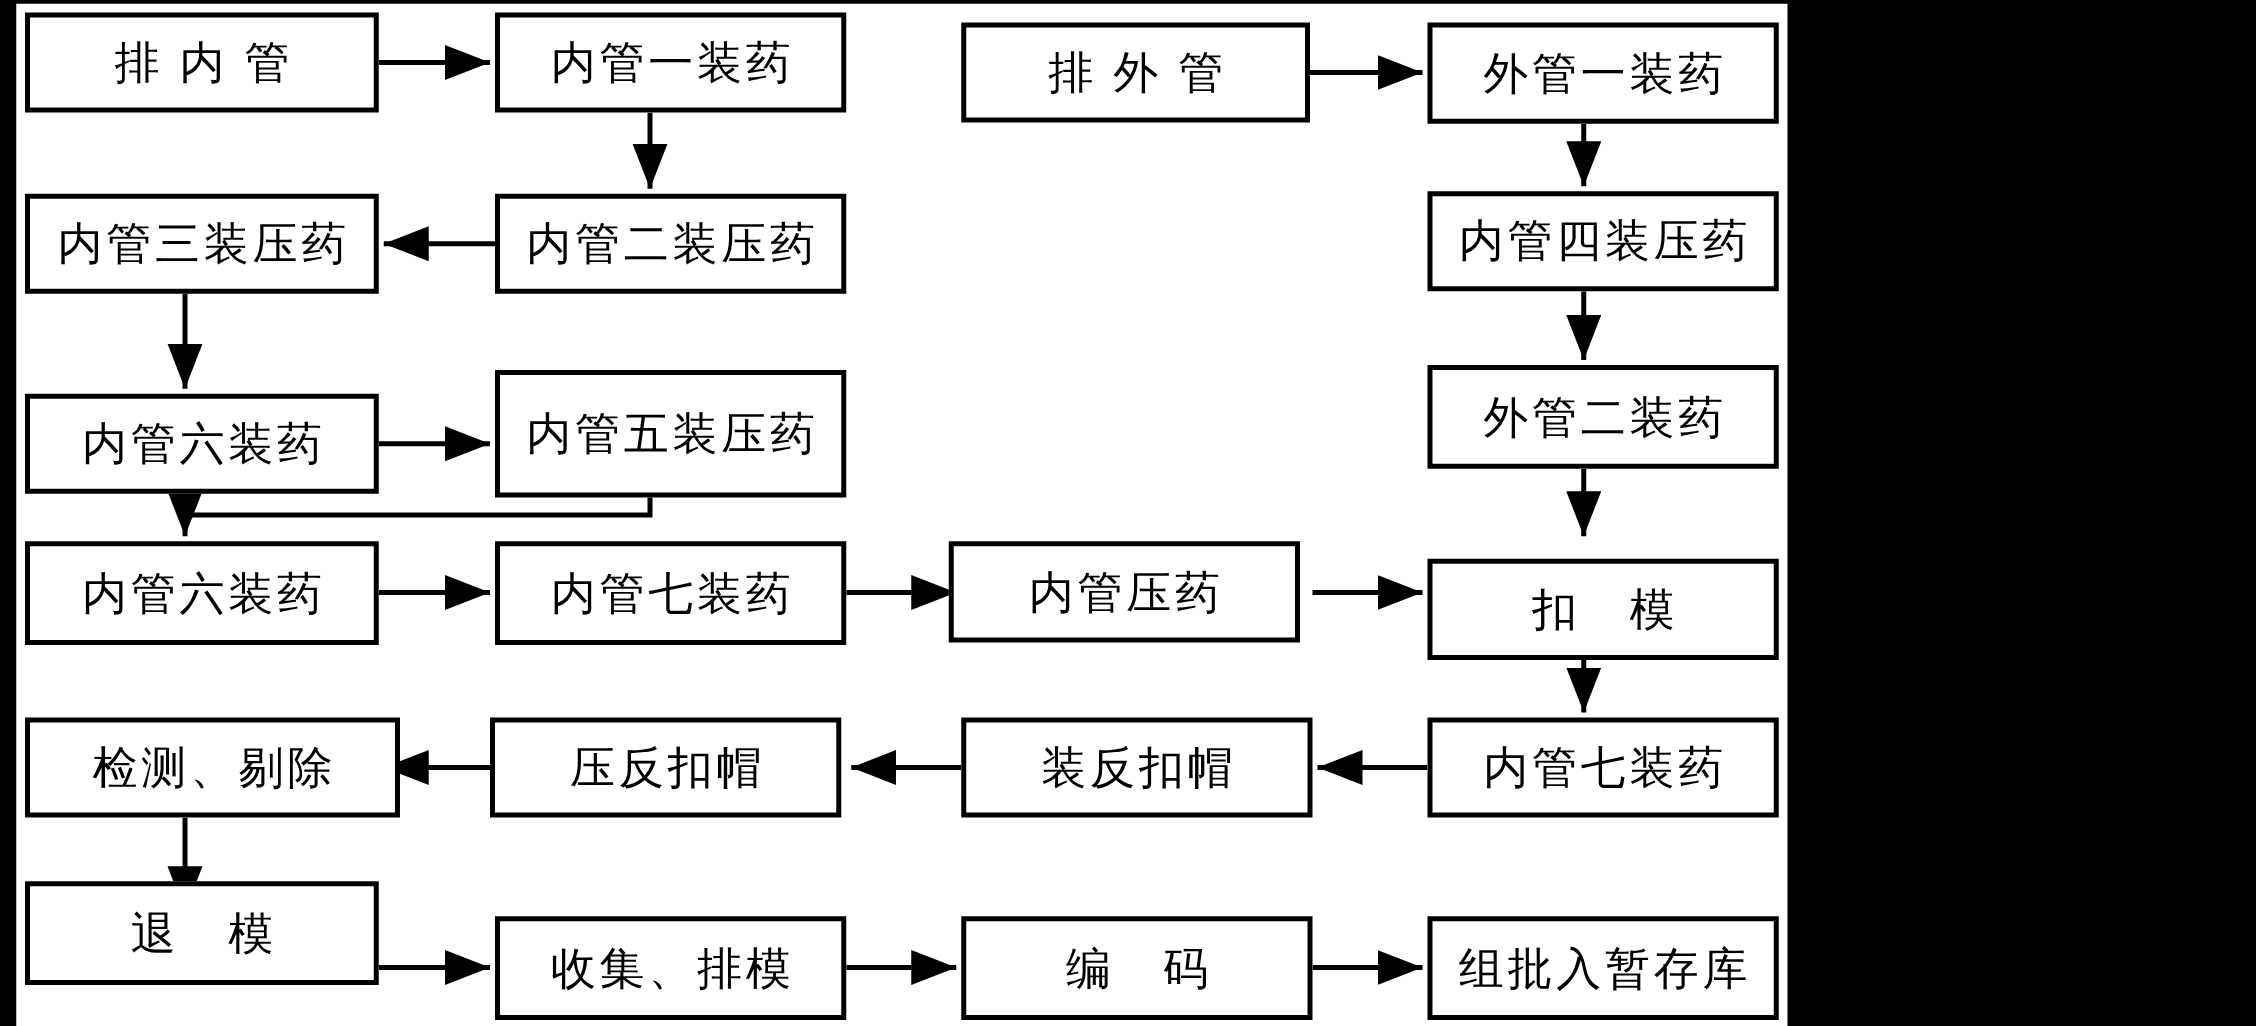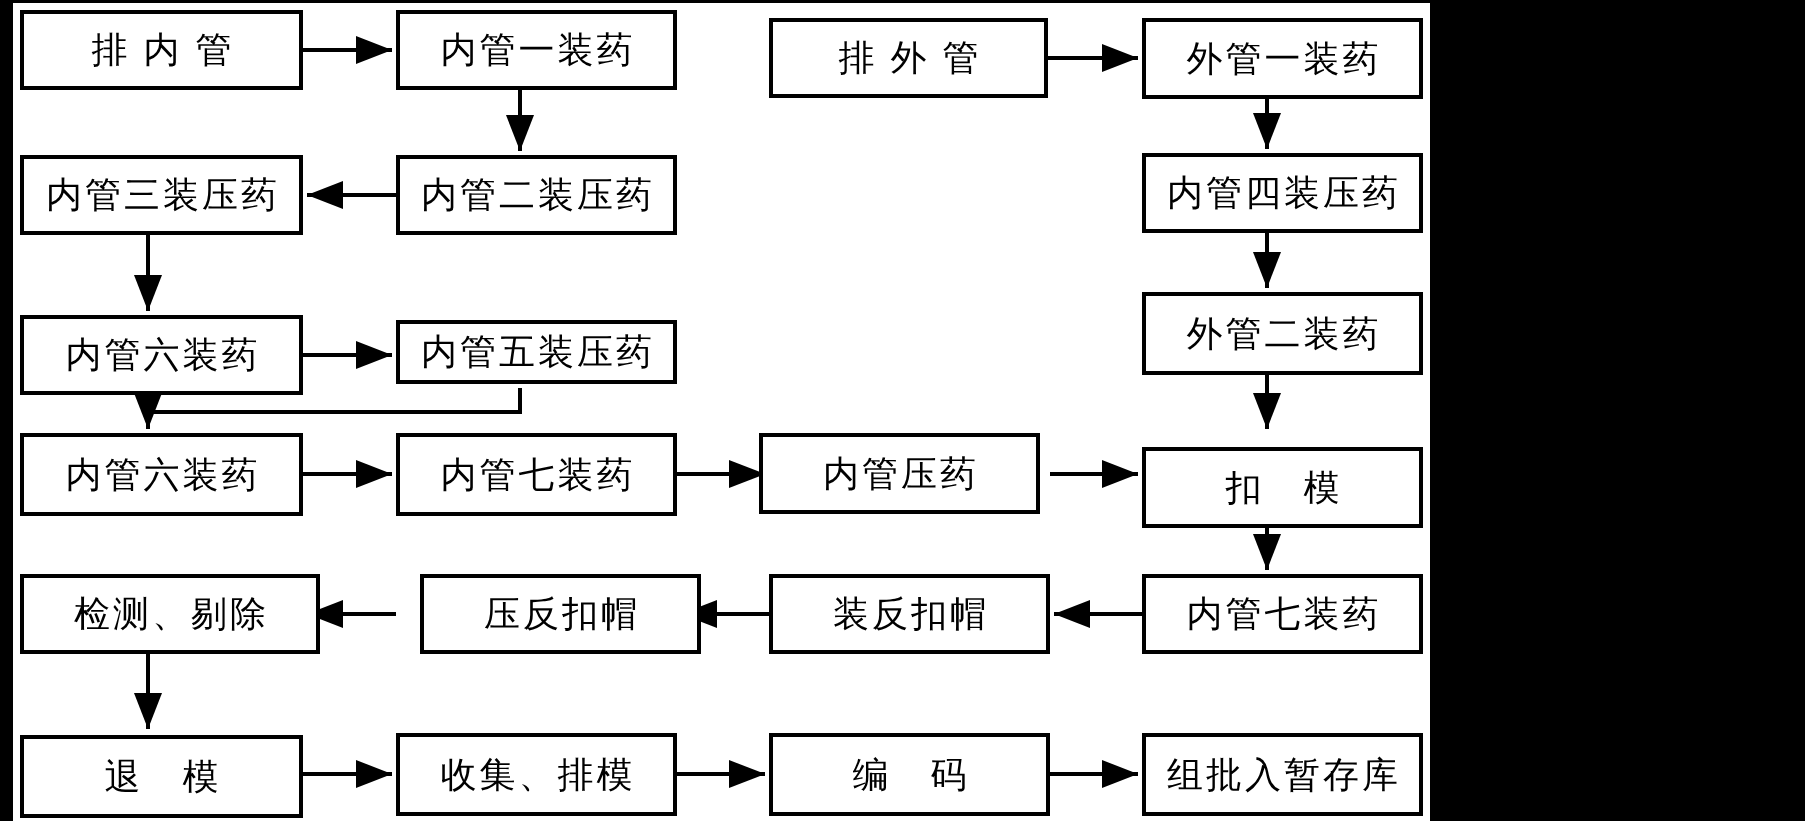--- a/index.html
+++ b/index.html
@@ -70,21 +70,21 @@
     </div>
   <div class="node" style="left:396px;top:155px;width:281px;height:80px">
       <span class="node-label">内管二装压药</span>
     </div>
   <div class="node" style="left:20px;top:155px;width:283px;height:80px">
       <span class="node-label">内管三装压药</span>
     </div>
   <div class="node" style="left:20px;top:315px;width:283px;height:80px">
       <span class="node-label">内管六装药</span>
     </div>
-  <div class="node" style="left:396px;top:320px;width:281px;height:64px">
+  <div class="node" style="left:396px;top:296px;width:281px;height:102px">
       <span class="node-label">内管五装压药</span>
     </div>
   <div class="node" style="left:20px;top:433px;width:283px;height:83px">
       <span class="node-label">内管六装药</span>
     </div>
   <div class="node" style="left:396px;top:433px;width:281px;height:83px">
       <span class="node-label">内管七装药</span>
     </div>
   <div class="node" style="left:759px;top:433px;width:281px;height:81px">
       <span class="node-label">内管压药</span>
@@ -103,27 +103,27 @@
     </div>
   <div class="node" style="left:1142px;top:447px;width:281px;height:81px">
       <span class="node-label">扣　模</span>
     </div>
   <div class="node" style="left:1142px;top:574px;width:281px;height:80px">
       <span class="node-label">内管七装药</span>
     </div>
   <div class="node" style="left:769px;top:574px;width:281px;height:80px">
       <span class="node-label">装反扣帽</span>
     </div>
-  <div class="node" style="left:420px;top:574px;width:281px;height:80px">
+  <div class="node" style="left:392px;top:574px;width:281px;height:80px">
       <span class="node-label">压反扣帽</span>
     </div>
   <div class="node" style="left:20px;top:574px;width:300px;height:80px">
       <span class="node-label">检测、剔除</span>
     </div>
-  <div class="node" style="left:20px;top:735px;width:283px;height:83px">
+  <div class="node" style="left:20px;top:705px;width:283px;height:83px">
       <span class="node-label">退　模</span>
     </div>
   <div class="node" style="left:396px;top:733px;width:281px;height:83px">
       <span class="node-label">收集、排模</span>
     </div>
   <div class="node" style="left:769px;top:733px;width:281px;height:83px">
       <span class="node-label">编　码</span>
     </div>
   <div class="node" style="left:1142px;top:733px;width:281px;height:83px">
       <span class="node-label">组批入暂存库</span>

